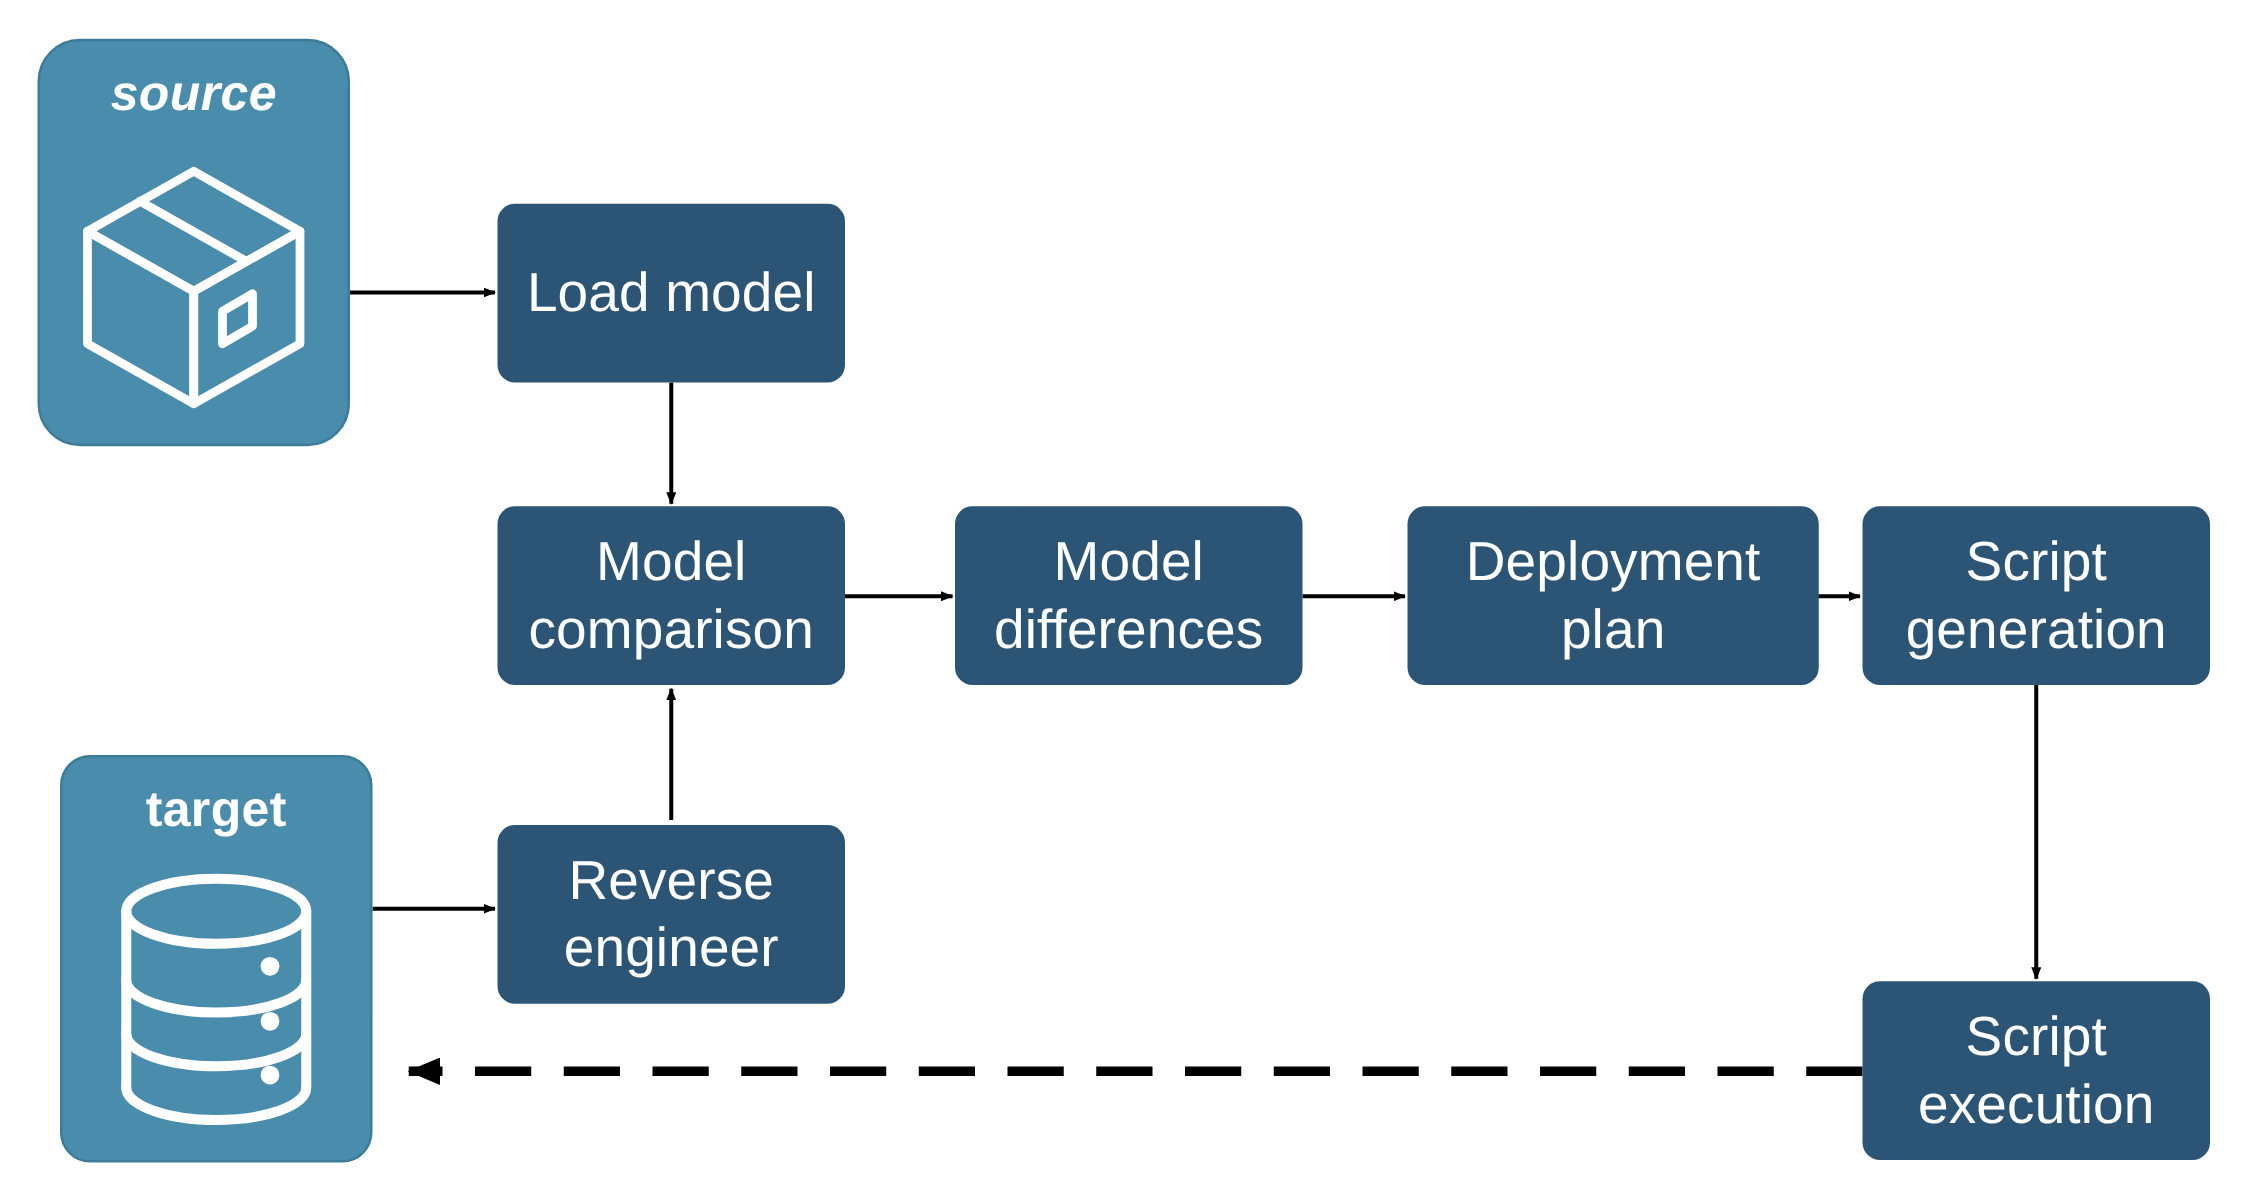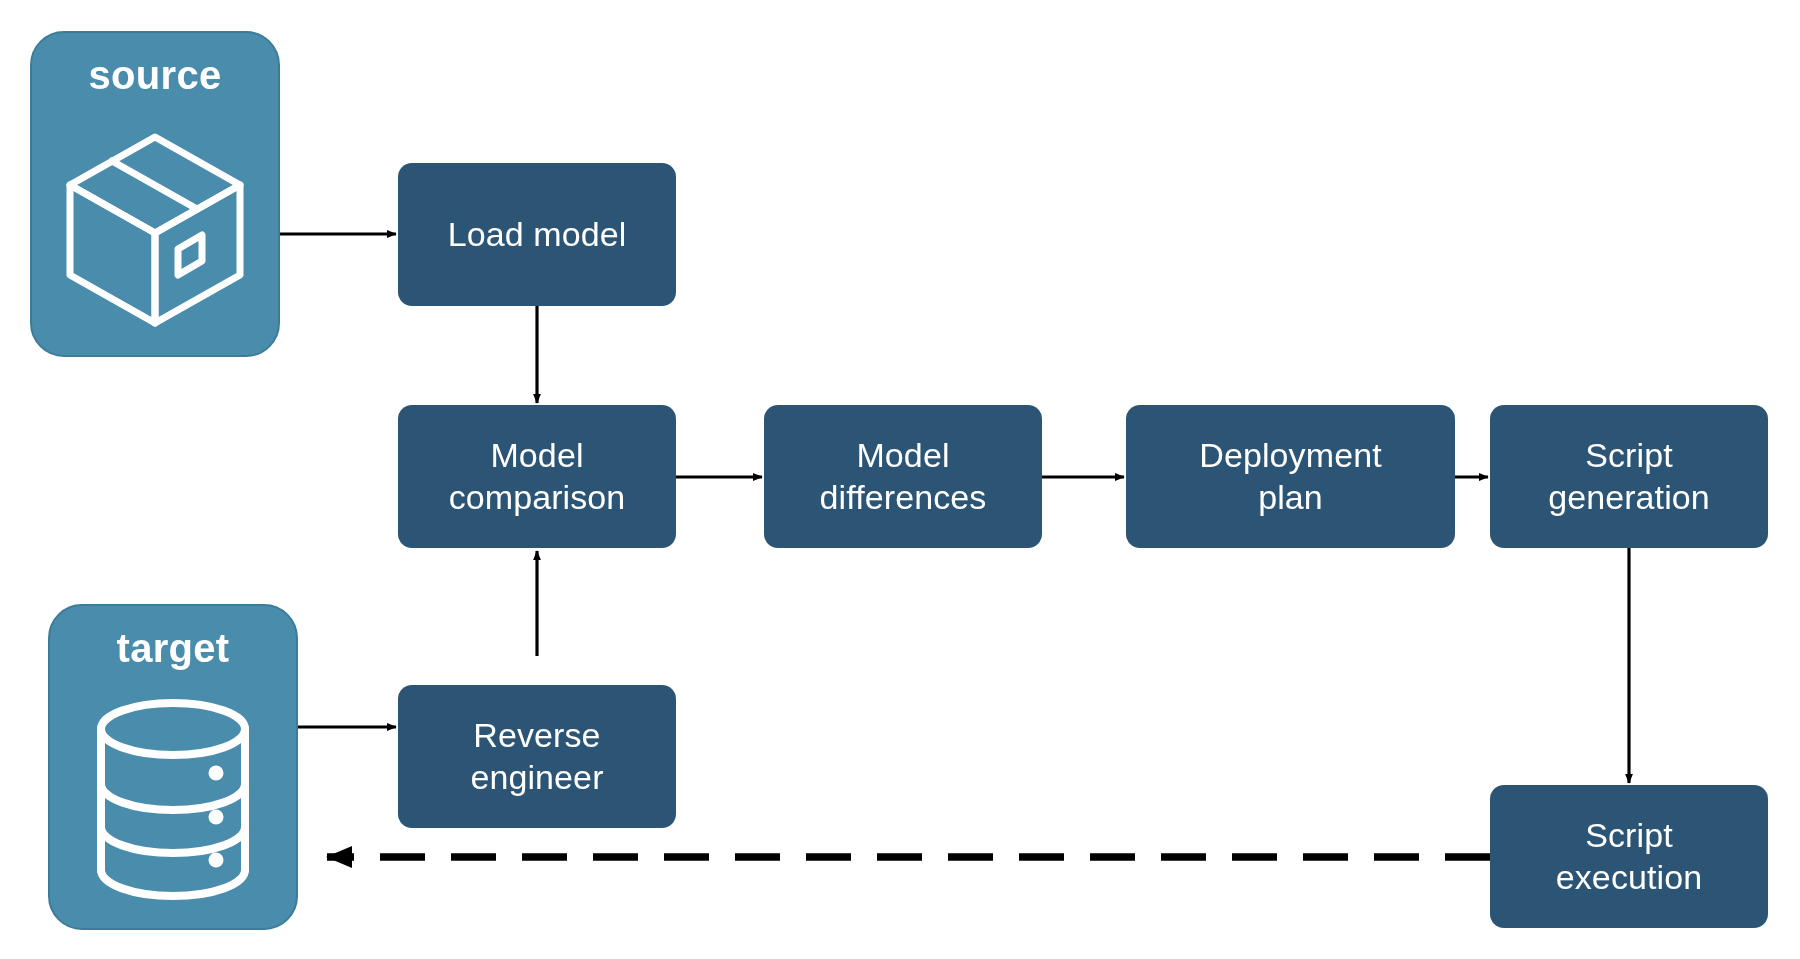--- a/index.html
+++ b/index.html
@@ -29,21 +29,21 @@
     box-sizing: border-box;
     display: flex;
     align-items: center;
     justify-content: center;
     text-align: center;
     color: #ffffff;
   }
   .process {
     background: #2C5575;
     border-radius: 14px;
-    font-size: 34px;
+    font-size: 44px;
     line-height: 1.22;
     letter-spacing: 0.1px;
     z-index: 3;
   }
   .endpoint {
     background: #4A8CAB;
     border: 2px solid #3D7C99;
     border-radius: 34px;
     flex-direction: column;
     justify-content: flex-start;
@@ -112,42 +112,42 @@
 
     <g>
       <line x1="537" y1="656" x2="537" y2="551" stroke="#000000" stroke-width="3.2" marker-end="url(#arrowSolid)"></line>
     </g>
 
     <g>
       <line x1="1490" y1="857" x2="327" y2="857" stroke="#000000" stroke-width="7.5" stroke-dasharray="45 26" marker-end="url(#arrowThick)"></line>
     </g>
   </svg>
 
-  <div class="node endpoint" style="left:30px; top:31px; width:250px; height:326px;">
+  <div class="node endpoint" style="left:30px; top:31px; width:250px; height:326px;font-style:italic;">
     <div class="endpoint-label">source</div>
     <div class="endpoint-icon">
       <svg width="190" height="200" viewBox="0 0 190 200" xmlns="http://www.w3.org/2000/svg">
         <g fill="none" stroke="#ffffff" stroke-width="7" stroke-linejoin="round" stroke-linecap="round">
 
           <path d="M95 10 L180 58 L95 106 L10 58 Z"></path>
 
           <path d="M10 58 L10 148 L95 196 L95 106 Z"></path>
 
           <path d="M95 106 L95 196 L180 148 L180 58 Z"></path>
 
           <path d="M52 34 L137 82"></path>
           <path d="M38 82 L123 130" stroke-width="0"></path>
 
           <path d="M118 122 L142 108 L142 134 L118 148 Z"></path>
         </g>
       </svg>
     </div>
   </div>
 
-  <div class="node endpoint" style="left:48px; top:604px; width:250px; height:326px;">
+  <div class="node endpoint" style="left:48px; top:604px; width:250px; height:326px;border-radius:24px;">
     <div class="endpoint-label">target</div>
     <div class="endpoint-icon">
       <svg width="170" height="205" viewBox="0 0 170 205" xmlns="http://www.w3.org/2000/svg">
         <g fill="none" stroke="#ffffff" stroke-width="8" stroke-linejoin="round" stroke-linecap="round">
           <ellipse cx="85" cy="32" rx="72" ry="26"></ellipse>
           <path d="M13 32 L13 173"></path>
           <path d="M157 32 L157 173"></path>
           <path d="M13 173 A72 26 0 0 0 157 173"></path>
           <path d="M13 87 A72 26 0 0 0 157 87"></path>
           <path d="M13 130 A72 26 0 0 0 157 130"></path>
@@ -176,21 +176,21 @@
   <div class="node process" style="left:1126px; top:405px; width:329px; height:143px;">
     <span class="node-text">Deployment
 plan</span>
   </div>
 
   <div class="node process" style="left:1490px; top:405px; width:278px; height:143px;">
     <span class="node-text">Script
 generation</span>
   </div>
 
-  <div class="node process" style="left:398px; top:685px; width:278px; height:143px;">
+  <div class="node process" style="left:398px; top:660px; width:278px; height:143px;">
     <span class="node-text">Reverse
 engineer</span>
   </div>
 
   <div class="node process" style="left:1490px; top:785px; width:278px; height:143px;">
     <span class="node-text">Script
 execution</span>
   </div>
 
 </div>

